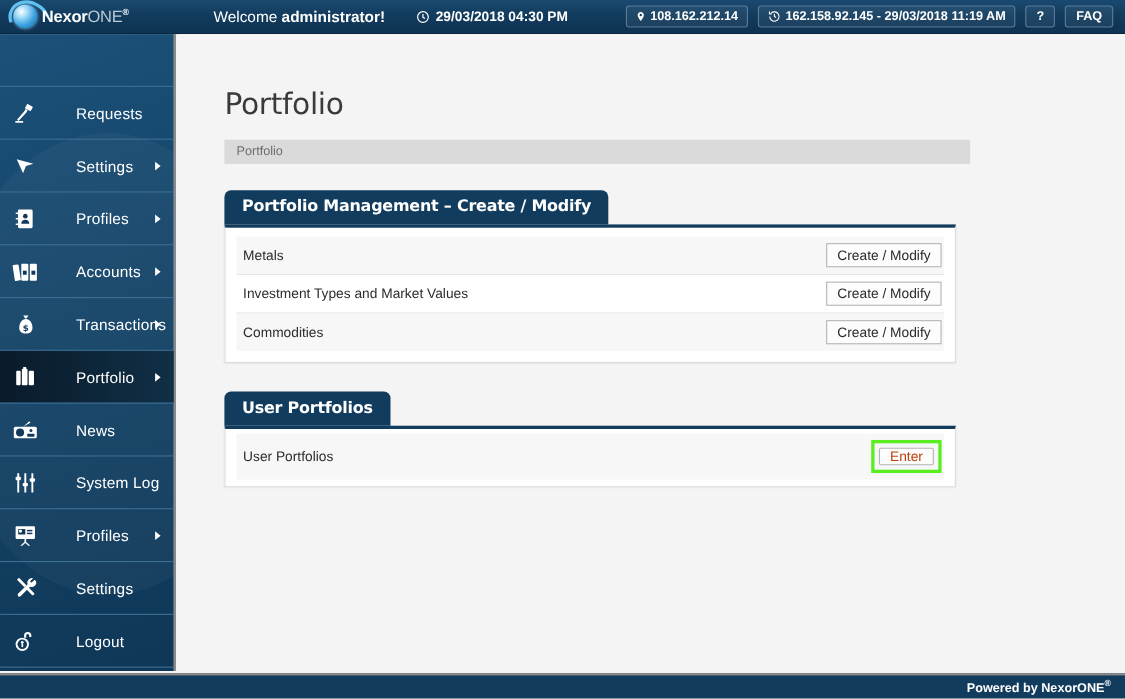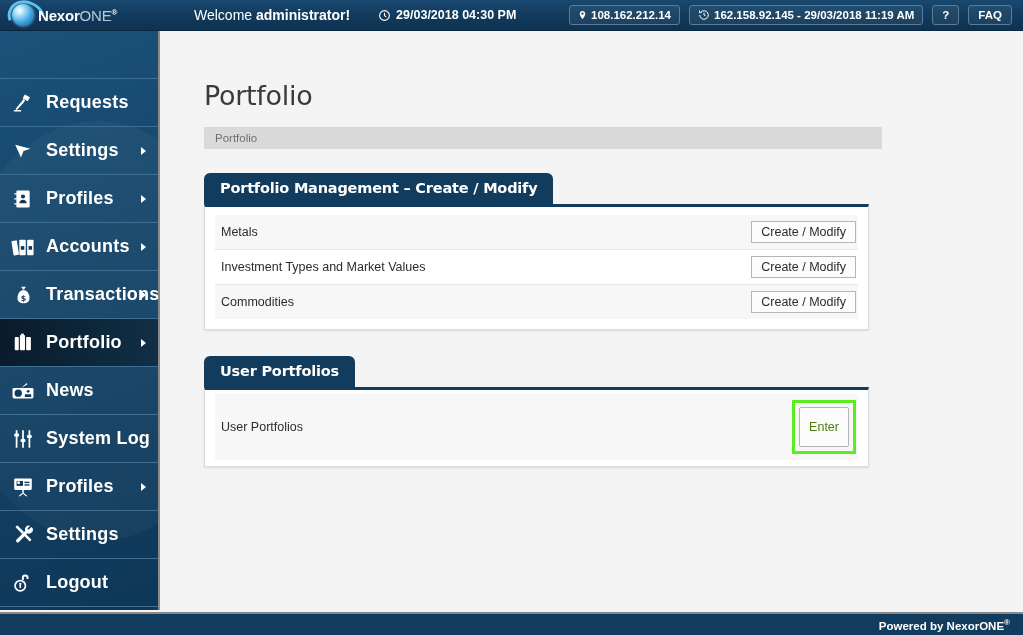--- a/index.html
+++ b/index.html
@@ -68,21 +68,21 @@
   #sidebar-spacer { height: 48px; border-bottom: 1px solid #3d6f95; }
   .nav-item {
     height: 48px; display: flex; align-items: center;
     border-bottom: 1px solid #3d6f95; position: relative; cursor: pointer;
     color: #ffffff;
   }
   .nav-item.active {
     background: linear-gradient(90deg, #0a1b2b 0%, #0d2639 55%, #112f46 100%);
   }
   .nav-icon { width: 46px; display: flex; justify-content: center; align-items: center; flex:0 0 auto;}
-  .nav-label { font-size: 18px; font-weight: bold; letter-spacing: .2px; }
+  .nav-label { font-size: 14px; font-weight: normal; letter-spacing: .2px; margin-left: 23px; }
   .nav-arrow { position: absolute; right: 12px; top: 50%; transform: translateY(-50%);
     width: 0; height: 0; border-left: 5px solid #ffffff;
     border-top: 4px solid transparent; border-bottom: 4px solid transparent; }
 
   
   #main {
     position: absolute; left: 162px; top: 31px; width: 861px; height: 581px;
     background: #f4f4f4; overflow: hidden;
   }
   #page-title { font-size: 27px; color: #3a3a3a; font-weight: normal;
@@ -111,21 +111,21 @@
   table.tbl tr.alt { background: #f7f7f7; }
   table.tbl td { font-size: 12.5px; color: #2c2c2c; padding: 6px 4px 6px 6px; vertical-align: middle;}
   table.tbl td.act { text-align: right; width: 1%; white-space: nowrap; padding-right: 2px;}
   .btn-cm {
     background: #fcfcfc; border: 1px solid #b5b5b5; border-radius: 0;
     color: #2c2c2c; font-size: 12.5px; padding: 3px 9px; cursor: pointer;
     font-family: "Liberation Sans", sans-serif;
   }
   .btn-enter {
     background: #fcfcfc; border: 1px solid #b5b5b5; border-radius: 2px;
-    color: #4d7c0f; font-size: 12.5px; padding: 12px 9px; cursor: pointer;
+    color: #c2410c; font-size: 12.5px; padding: 0 9px; cursor: pointer;
   }
   .hl-green { display:inline-block; border: 3px solid #5aee21; padding: 4px; }
 
   
   #footer {
     position: absolute; left: 0; bottom: 0; width: 1023px; height: 23px;
     background: #123c5e; border-top: 2px solid #8a8a8a;
     display: flex; align-items: center; justify-content: flex-end;
   }
   #footer-text { color: #ffffff; font-size: 11.5px; font-weight: bold; padding-right: 13px;}

